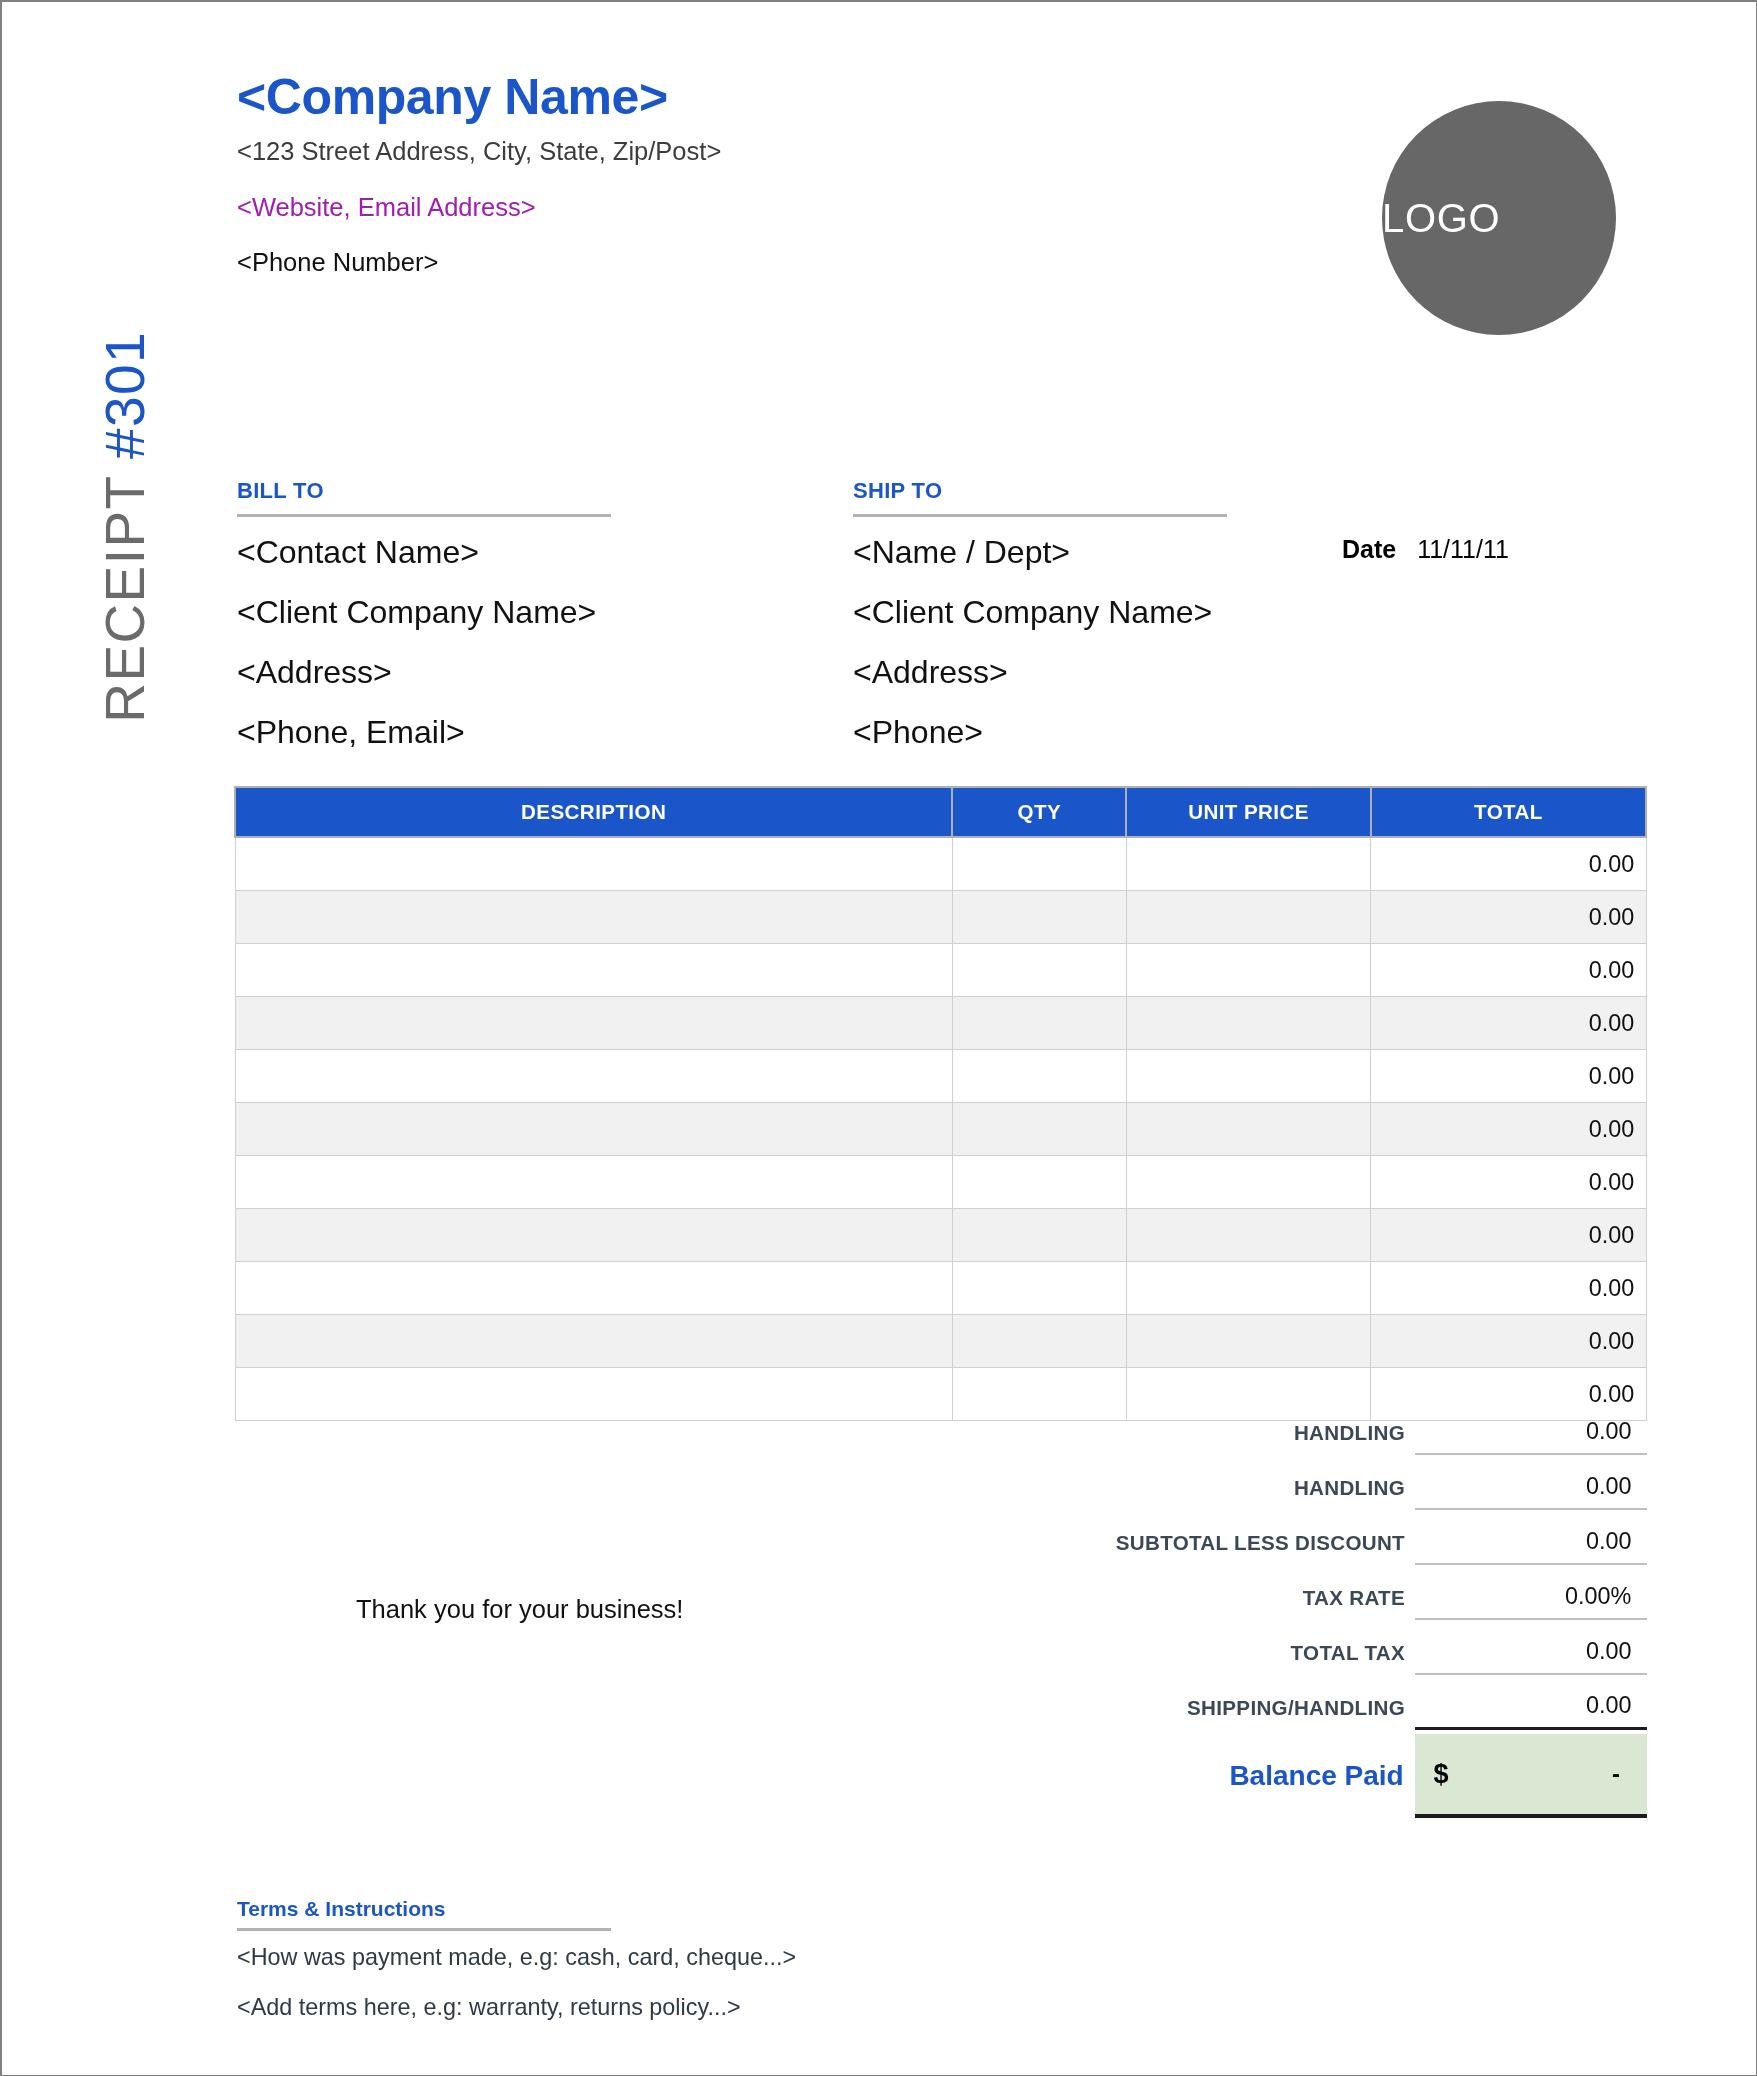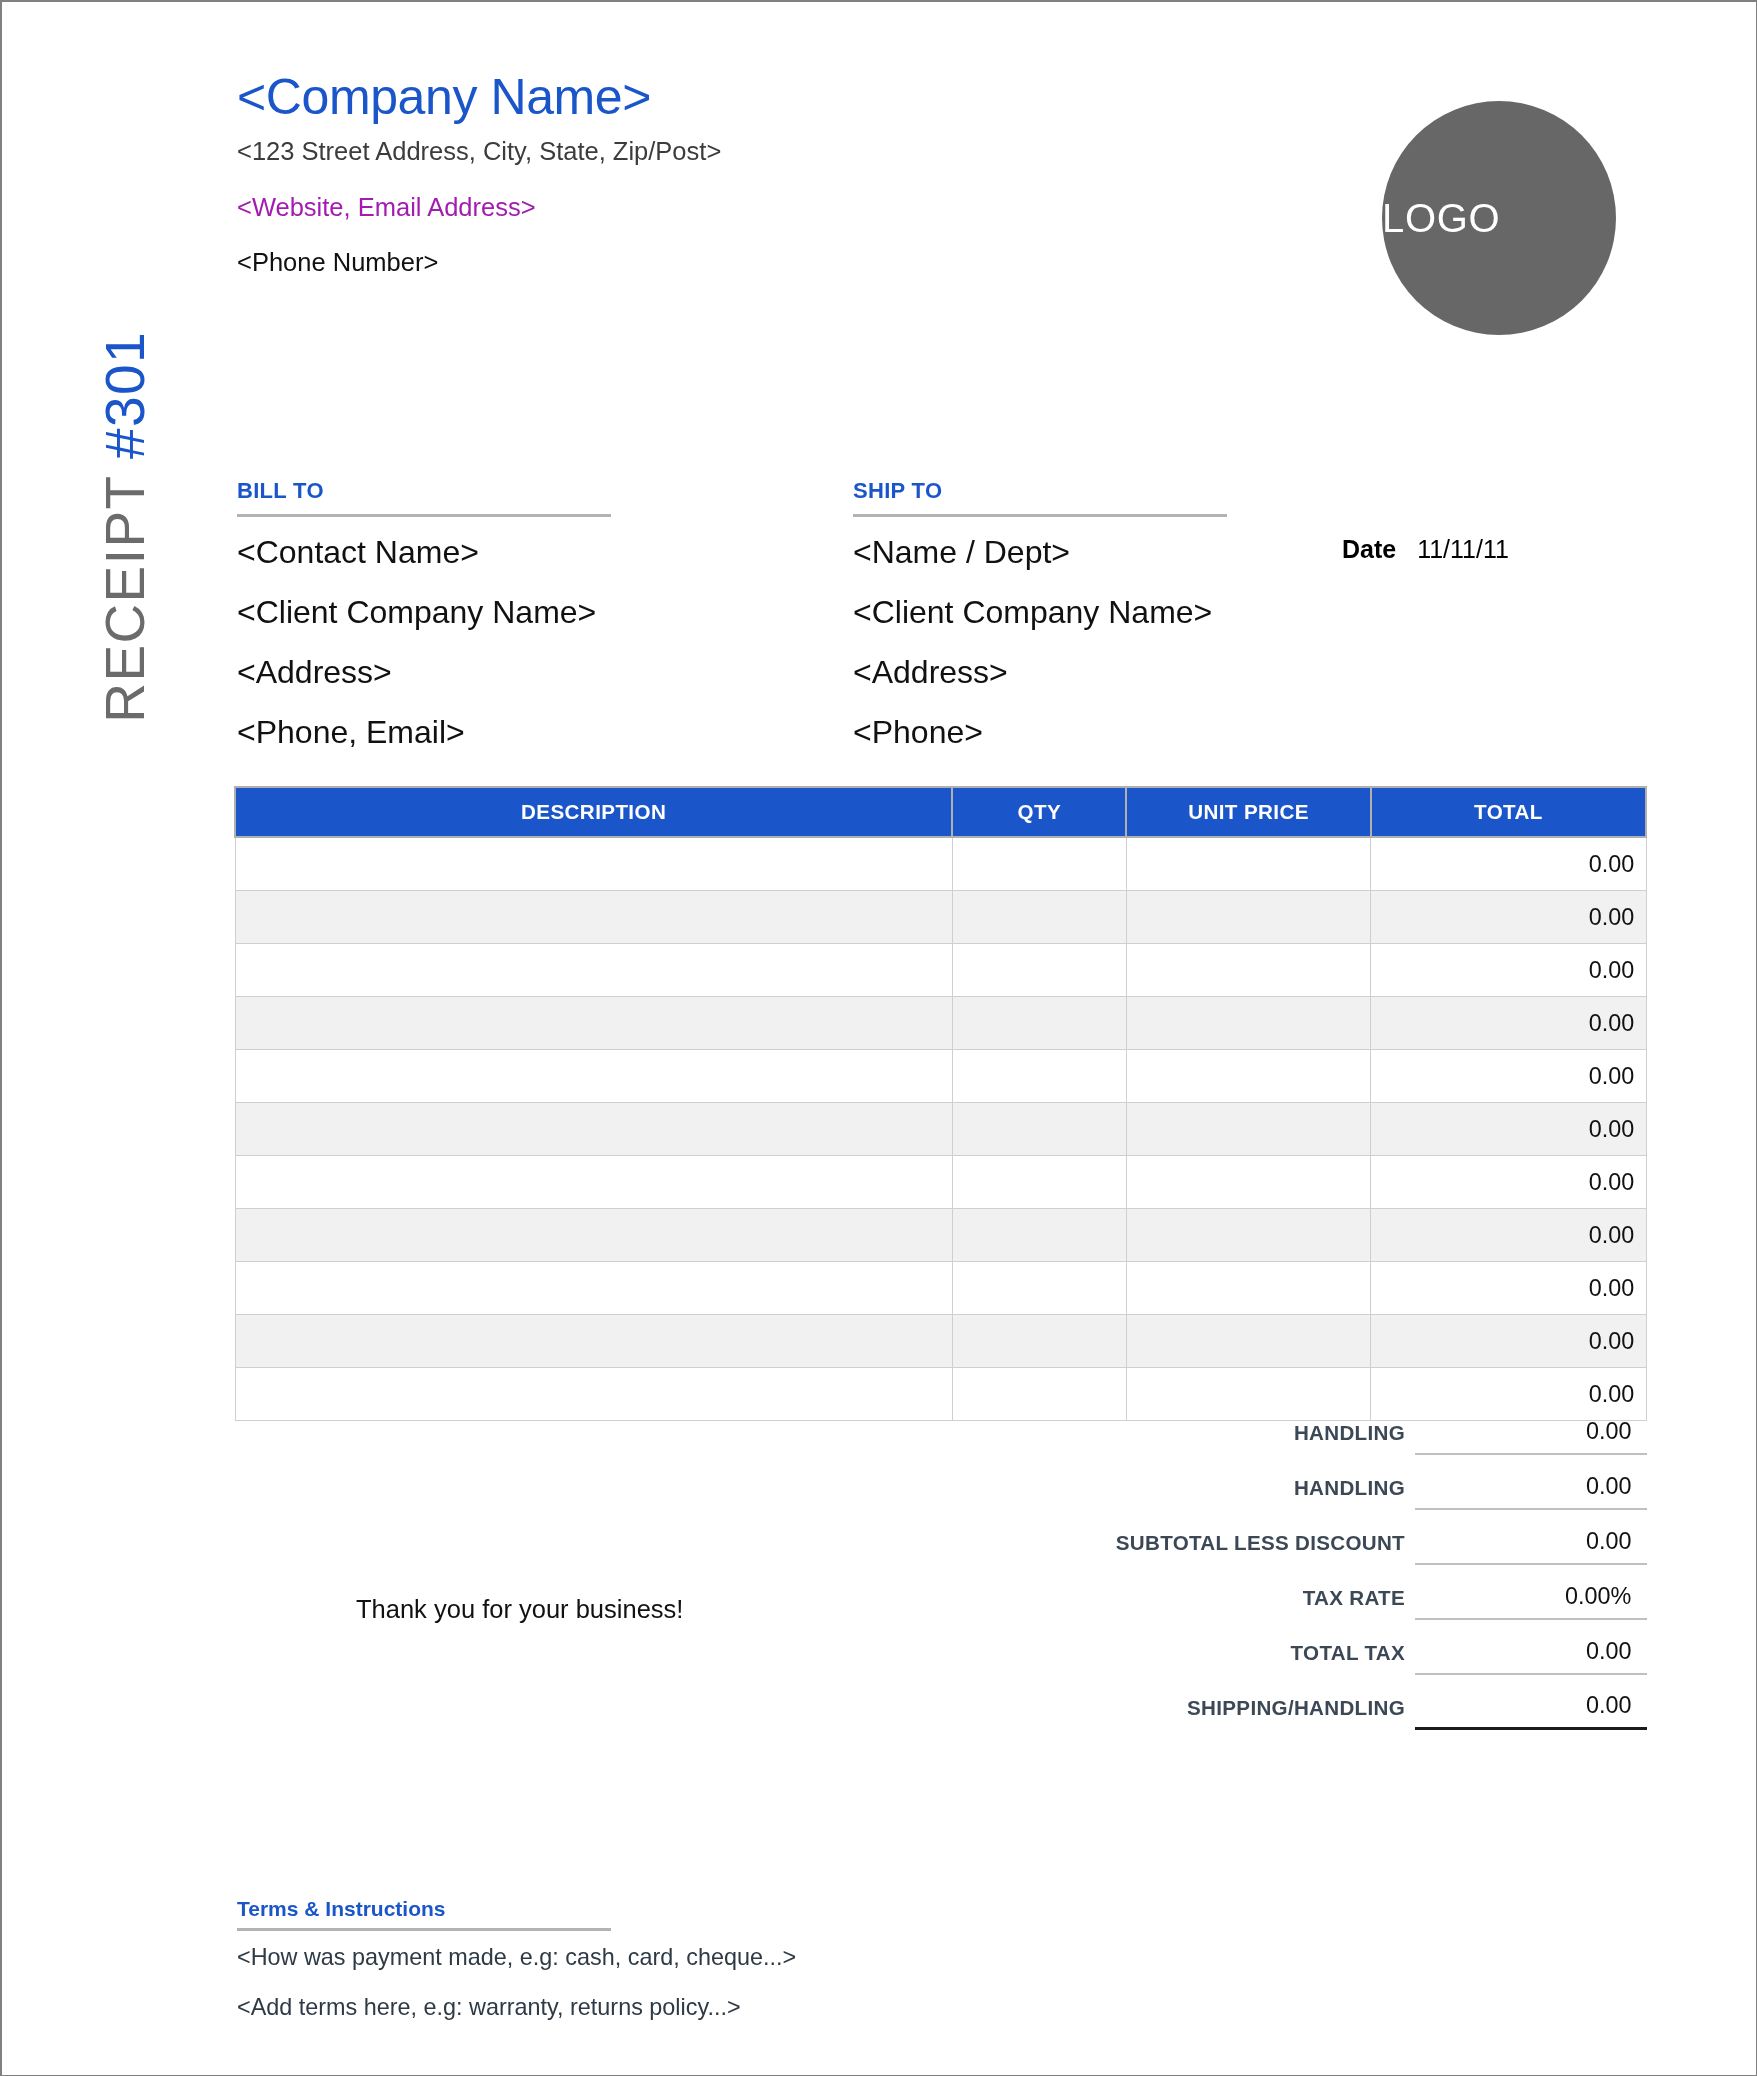--- a/index.html
+++ b/index.html
@@ -28,21 +28,21 @@
     position: absolute;
     left: 235px;
     top: 69px;
     width: 1063px;
   }
   .company-name {
     font-size: 50px;
     color: #1a56c9;
     line-height: 1.05;
     letter-spacing: -0.4px;
-    font-weight: 400;
+    font-weight: 700;
     margin: 0 0 15.6px 0;
     white-space: nowrap;
   }
   .company-line {
     font-size: 25.5px;
     color: #a21caf;
     line-height: 1.0;
     margin: 0 0 30px 0;
     white-space: nowrap;
   }
@@ -417,20 +417,27 @@
     </div>
     <div class="totals-row">
       <div class="totals-label">TOTAL TAX</div>
       <div class="totals-value">0.00</div>
     </div>
     <div class="totals-row last">
       <div class="totals-label">SHIPPING/HANDLING</div>
       <div class="totals-value">0.00</div>
     </div>
 
+    <div class="balance-row">
+      <div class="balance-label">Balance Paid</div>
+      <div class="balance-cell">
+        <span>$</span>
+        <span class="balance-dash">-</span>
+      </div>
+    </div>
   </div>
 
   <div class="thankyou">Thank you for your business!</div>
 
   <div class="terms">
     <div class="terms-head">Terms &amp; Instructions</div>
     <div class="terms-rule"></div>
     <div class="terms-line">&lt;How was payment made, e.g: cash, card, cheque...&gt;</div>
     <div class="terms-line">&lt;Add terms here, e.g: warranty, returns policy...&gt;</div>
   </div>

